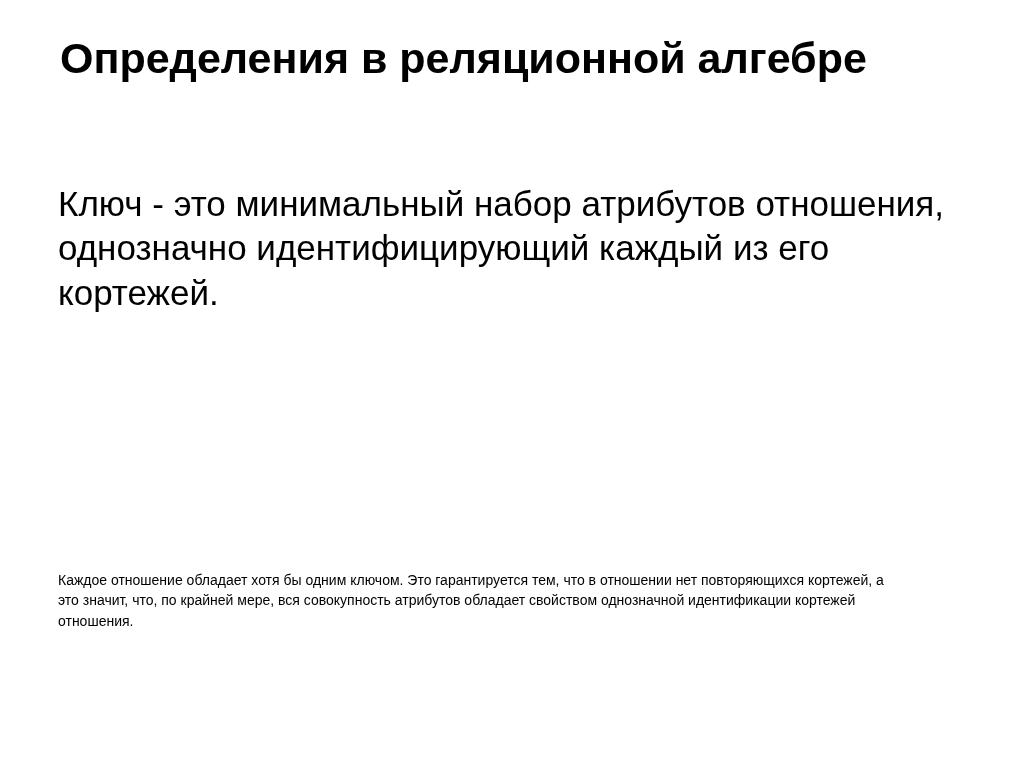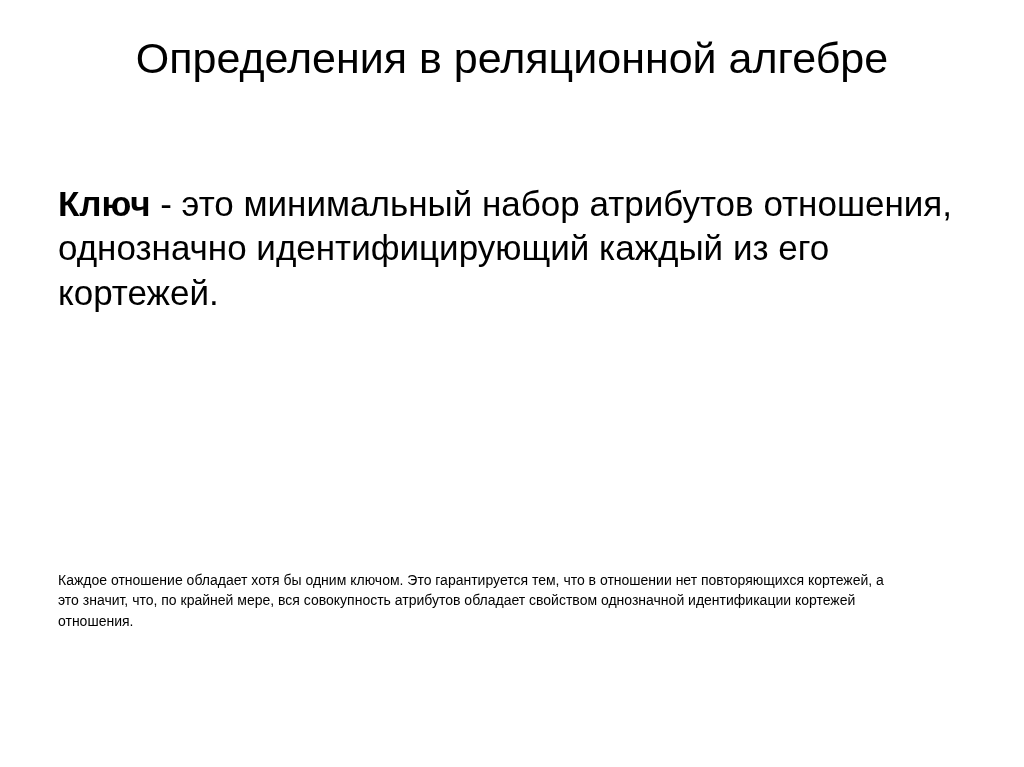--- a/index.html
+++ b/index.html
@@ -18,38 +18,38 @@
     position: relative;
     width: 1024px;
     height: 767px;
     box-sizing: border-box;
   }
   .slide-title {
     position: absolute;
     left: 60px;
     top: 32px;
     width: 904px;
-    text-align: center;
+    text-align: left;
     font-size: 43px;
     line-height: 1.22;
-    font-weight: 400;
+    font-weight: 700;
     color: #000000;
     letter-spacing: 0px;
   }
   .slide-body {
     position: absolute;
     left: 58px;
     top: 182px;
     width: 900px;
     font-size: 35px;
     line-height: 1.27;
     color: #000000;
   }
   .slide-body .lead {
-    font-weight: bold;
+    font-weight: normal;
   }
   .slide-footnote {
     position: absolute;
     left: 58px;
     top: 570px;
     width: 830px;
     font-size: 14px;
     line-height: 1.45;
     color: #000000;
   }

